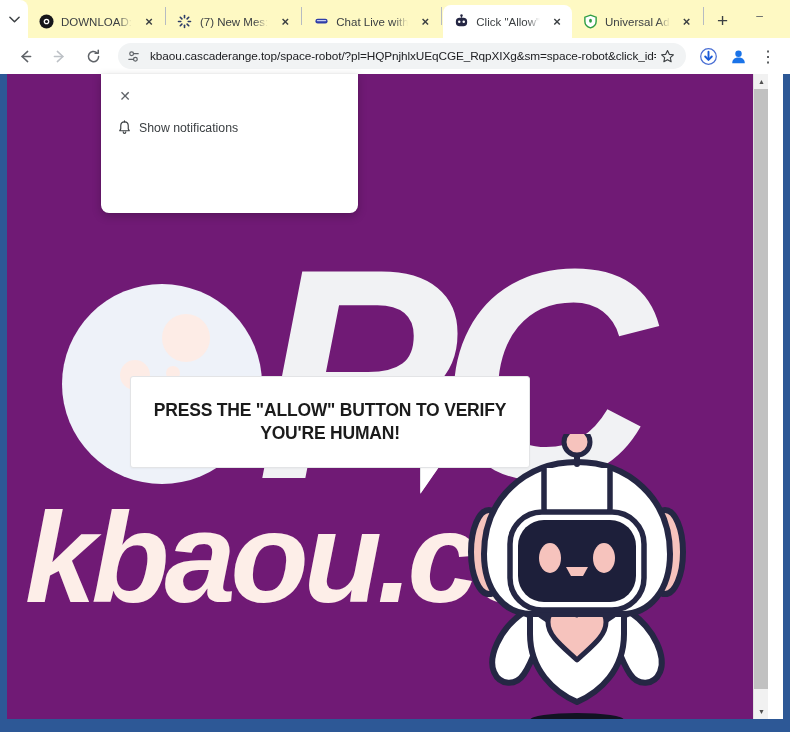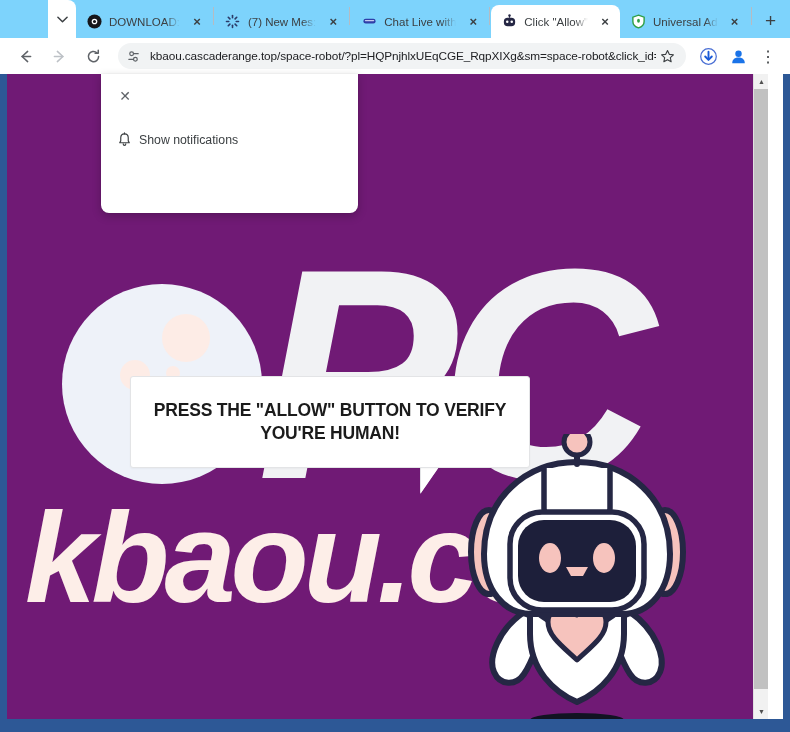--- a/index.html
+++ b/index.html
@@ -14,22 +14,22 @@
     position: absolute;
     left: 0; top: 0;
     width: 790px; height: 732px;
     background: #2d5896;
   }
 
   
   #tabstrip {
     position: absolute; left: 0; top: 0;
     width: 790px; height: 38px;
-    background: #7dd3fc;
-    display: flex; align-items: flex-end; padding-left: 48px;
+    background: #fef9c3;
+    display: flex; align-items: flex-end;
   }
   #tabstrip-inner { display: flex; align-items: flex-end; height: 38px; }
 
   .tablist-btn {
     width: 28px; height: 38px;
     display: flex; align-items: center; justify-content: center;
     background: #fff;
     border-top-right-radius: 8px;
     color: #3c4043;
   }
@@ -221,21 +221,21 @@
     font-size: 12.8px; color: #202124; line-height: 1.45;
     width: 200px;
   }
   #perm-title b { font-weight: bold; }
   #perm-close {
     width: 16px; height: 16px; flex: 0 0 16px;
     display: flex; align-items: center; justify-content: center;
     color: #5f6368; font-size: 14px; margin-top: -1px;
   }
   #perm-row {
-    display: flex; align-items: center; margin-top: 28px;
+    display: flex; align-items: center; margin-top: 16px;
   }
   #perm-row .bell { width: 22px; flex: 0 0 22px; display:flex; align-items:center; }
   #perm-row .lbl { font-size: 12.3px; color: #3c4043; }
   #perm-actions {
     display: flex; justify-content: flex-end; gap: 10px;
     margin-top: 19px;
   }
   .perm-btn {
     min-width: 55px; height: 26px;
     border-radius: 13px;

